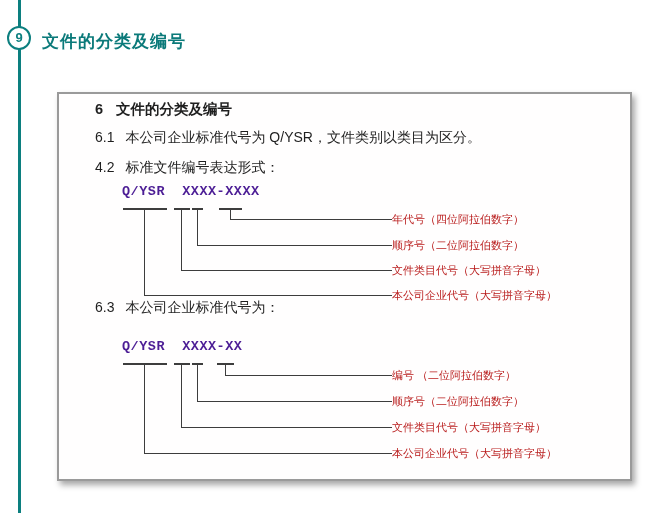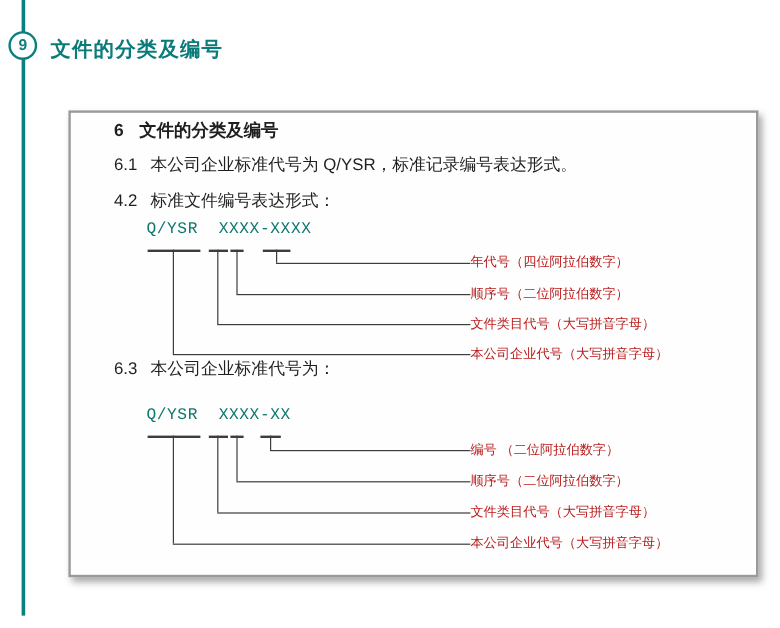--- a/index.html
+++ b/index.html
@@ -25,21 +25,21 @@
     border:2px solid #9a9a9a;background:#fffefe;
     box-shadow:3px 4px 6px rgba(0,0,0,0.35);
   }
   .abs{position:absolute;}
   .clause{display:flex;font-size:14px;line-height:18px;white-space:pre;}
   .clause .num{margin-right:11px;}
   .doc-heading{font-weight:bold;font-size:14.5px;}
   .doc-heading .num{margin-right:13px;}
   .code{
     font-family:"Liberation Mono","DejaVu Sans Mono",monospace;
-    font-size:13.5px;line-height:18px;letter-spacing:0.5px;white-space:pre;color:#0f766e;
+    font-size:13.5px;line-height:18px;letter-spacing:0.5px;white-space:pre;color:#4c1d95;font-weight:bold;
   }
   .hline{position:absolute;height:1px;background:#3d3d3d;}
   .vline{position:absolute;width:1px;background:#3d3d3d;}
   .bar{position:absolute;height:2px;background:#3d3d3d;}
   .dlabel{
     position:absolute;left:333px;font-size:11px;line-height:18px;white-space:pre;color:#b91c1c;
   }
   .watermark{position:absolute;left:450px;top:354px;display:flex;align-items:center;opacity:0.85;}
   .watermark-text{
     font-size:19px;color:#c9c9c9;letter-spacing:2px;margin-left:6px;white-space:pre;
@@ -57,21 +57,21 @@
 
 <div class="doc-box">
 
   <div class="abs clause doc-heading" style="left:36px;top:6px;">
     <span class="num">6</span>
     <span>文件的分类及编号</span>
   </div>
 
   <div class="abs clause" style="left:36px;top:34px;">
     <span class="num">6.1</span>
-    <span>本公司企业标准代号为 Q/YSR，标准记录编号表达形式。</span>
+    <span>本公司企业标准代号为 Q/YSR，文件类别以类目为区分。</span>
   </div>
 
   <div class="abs clause" style="left:36px;top:64px;">
     <span class="num">4.2</span>
     <span>标准文件编号表达形式：</span>
   </div>
 
   <div class="abs code" style="left:63px;top:89px;">Q/YSR  XXXX-XXXX</div>
 
   <div class="bar" style="left:64px;top:114px;width:44px;"></div>

